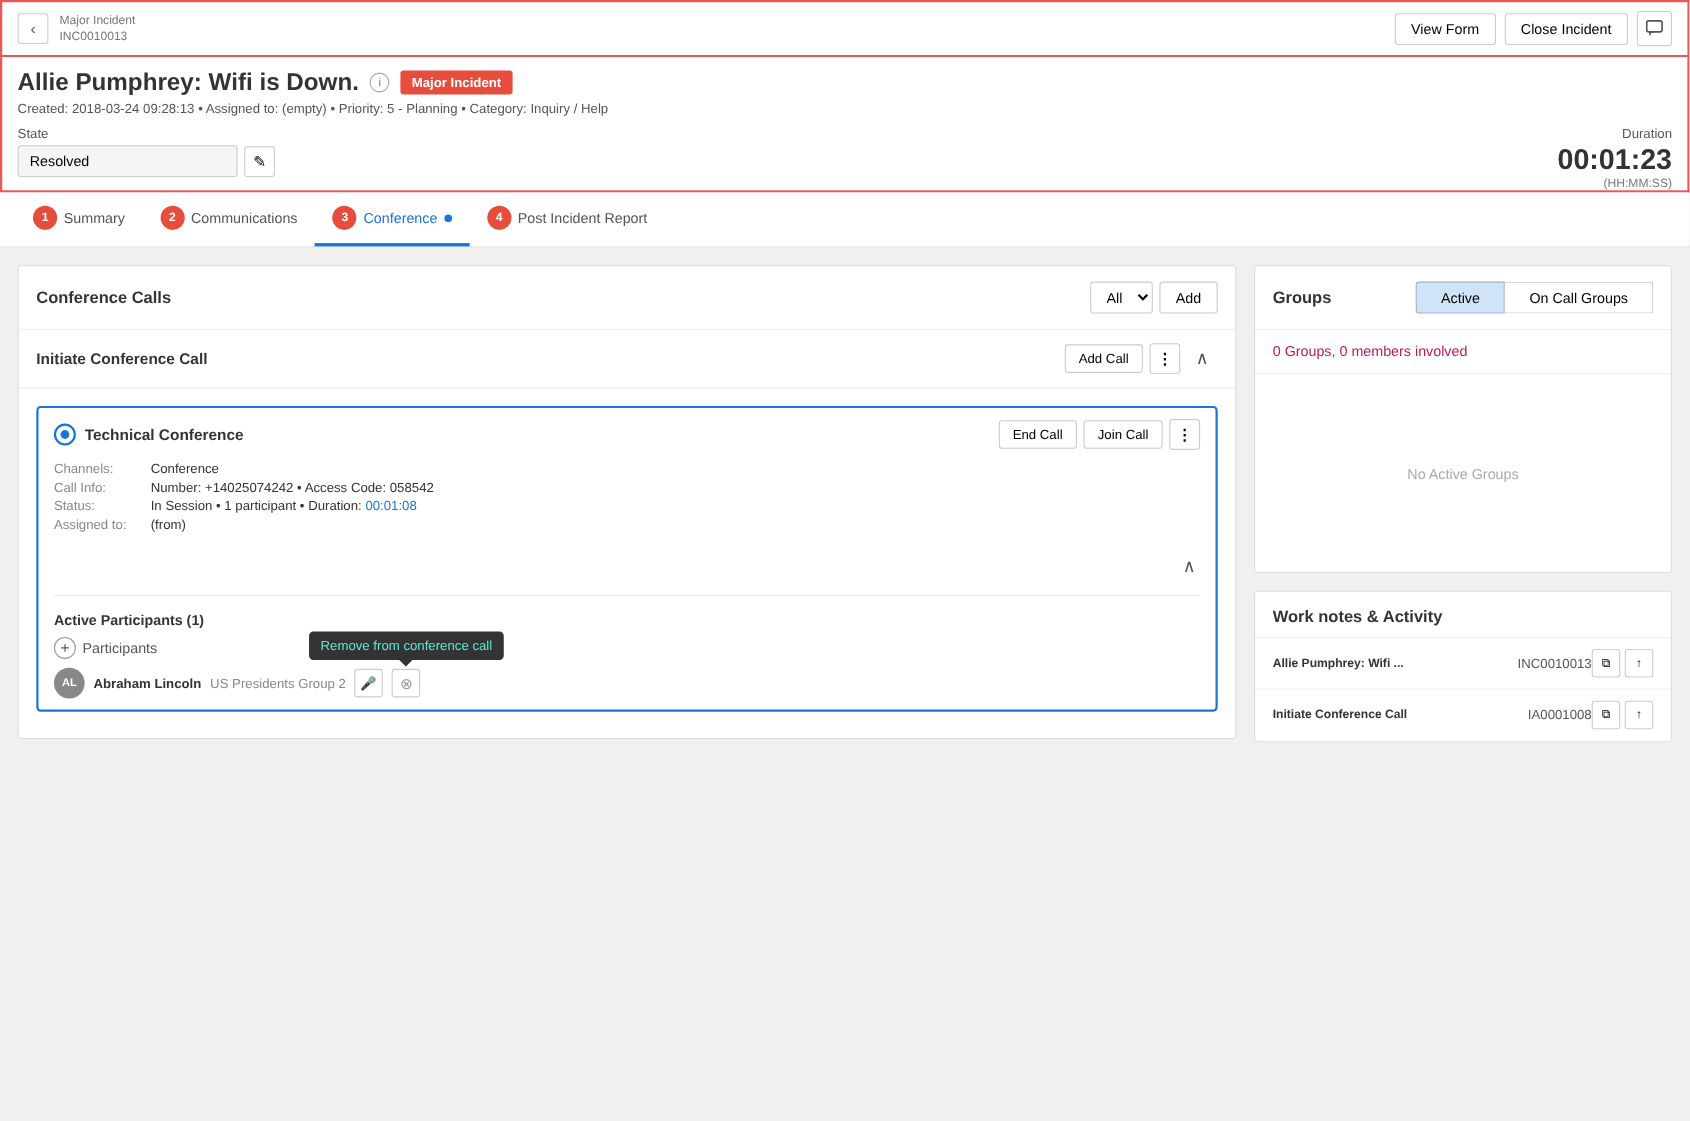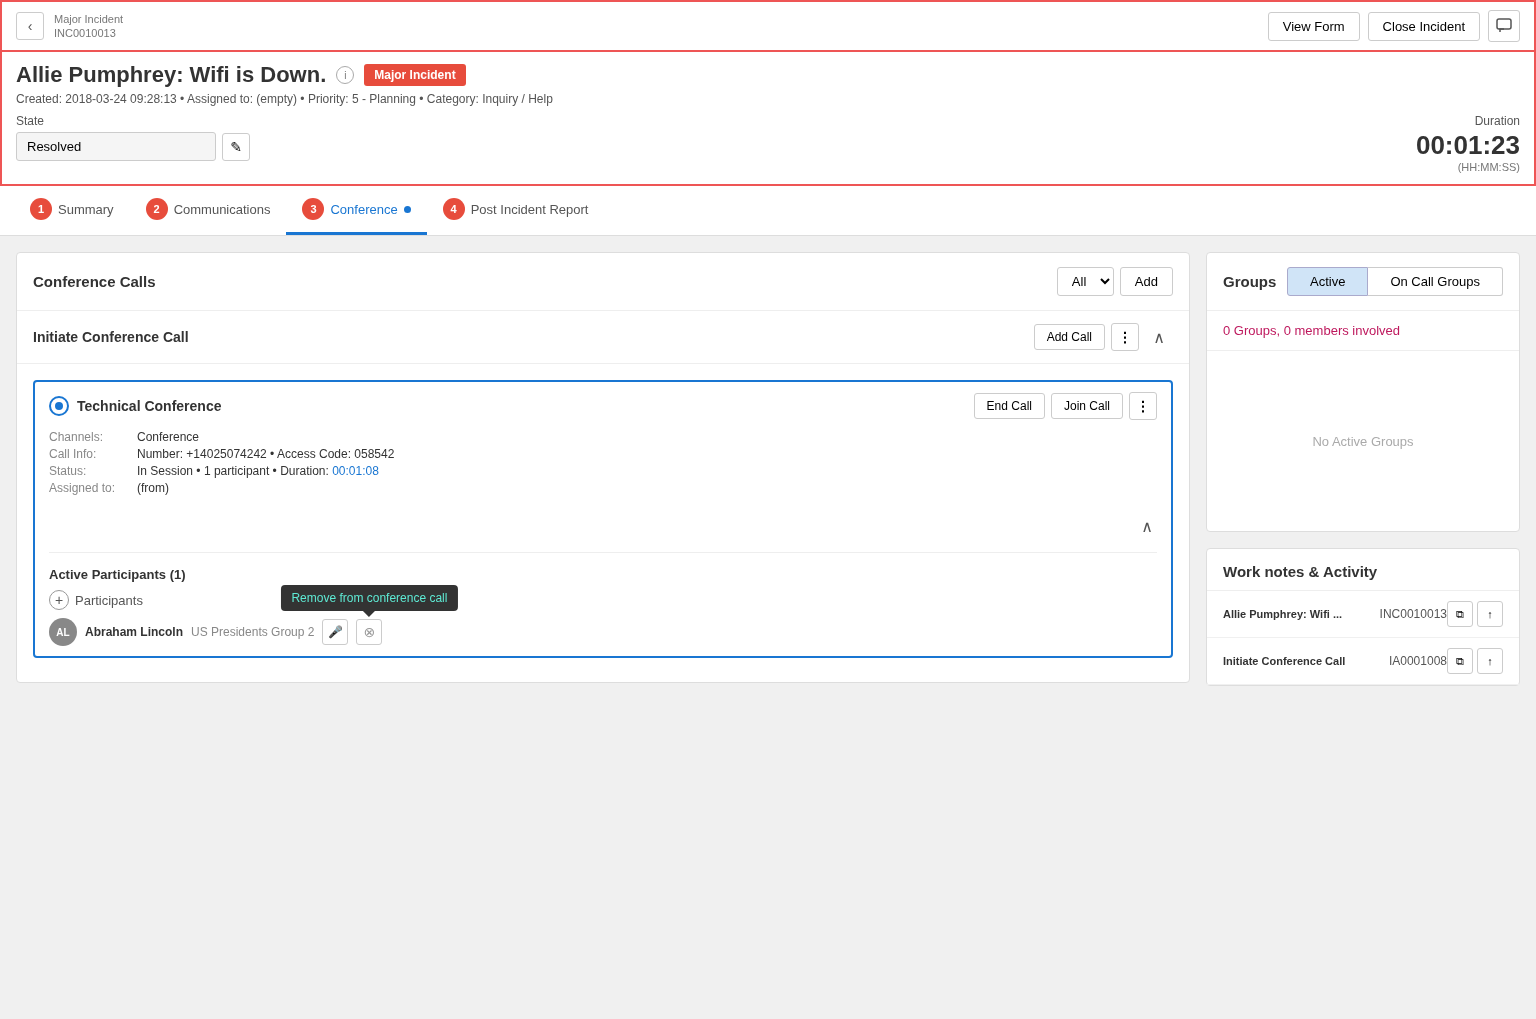--- a/index.html
+++ b/index.html
@@ -19,21 +19,21 @@
     .header-title .major { font-size: 11px; color: #777; }
     .header-title .inc { font-size: 11px; color: #777; }
     .top-header-right { display: flex; align-items: center; gap: 8px; }
     .btn-outline { padding: 6px 14px; border: 1px solid #ccc; background: white; border-radius: 3px; cursor: pointer; font-size: 13px; }
     .btn-icon { width: 32px; height: 32px; border: 1px solid #ccc; background: white; border-radius: 3px; cursor: pointer; display: flex; align-items: center; justify-content: center; }
 
     .incident-header {
       background: white;
       border: 2px solid #e55;
       border-top: none;
-      padding: 10px 14px 11px 14px;
+      padding: 10px 14px 0 14px;
     }
     .incident-title-row { display: flex; align-items: center; gap: 10px; margin-bottom: 4px; }
     .incident-title { font-size: 22px; font-weight: 600; }
     .info-icon { width: 18px; height: 18px; border: 1px solid #aaa; border-radius: 50%; display: flex; align-items: center; justify-content: center; font-size: 10px; color: #777; cursor: pointer; }
     .badge-major { background: #e74c3c; color: white; padding: 4px 10px; border-radius: 3px; font-size: 12px; font-weight: 600; }
     .incident-meta { font-size: 12px; color: #555; margin-bottom: 8px; }
 
     .incident-state-row { display: flex; align-items: flex-start; justify-content: space-between; padding-bottom: 0; }
     .state-section { display: flex; flex-direction: column; }
     .state-label { font-size: 12px; color: #555; margin-bottom: 4px; }
@@ -68,21 +68,21 @@
     .tab-number {
       width: 22px; height: 22px; border-radius: 50%;
       background: #e74c3c; color: white; font-size: 11px;
       display: flex; align-items: center; justify-content: center; font-weight: 700;
     }
     .tab-dot { width: 7px; height: 7px; background: #1976d2; border-radius: 50%; }
 
     .main-content { display: flex; gap: 16px; padding: 0 16px 16px 16px; }
 
     .left-panel { flex: 1; min-width: 0; }
-    .right-panel { width: 314px; flex-shrink: 0; }
+    .right-panel { width: 380px; flex-shrink: 0; }
 
     .card { background: white; border: 1px solid #ddd; border-radius: 4px; margin-bottom: 16px; }
     .card-header { display: flex; align-items: center; justify-content: space-between; padding: 14px 16px; border-bottom: 1px solid #eee; }
     .card-title { font-size: 15px; font-weight: 600; }
 
     .filter-row { display: flex; align-items: center; gap: 6px; }
     .filter-select { padding: 5px 10px; border: 1px solid #ccc; border-radius: 3px; font-size: 13px; background: white; }
     .btn-add { padding: 6px 14px; border: 1px solid #ccc; background: white; border-radius: 3px; cursor: pointer; font-size: 13px; }
 
     .section-header { display: flex; align-items: center; justify-content: space-between; padding: 12px 16px; border-bottom: 1px solid #eee; }

